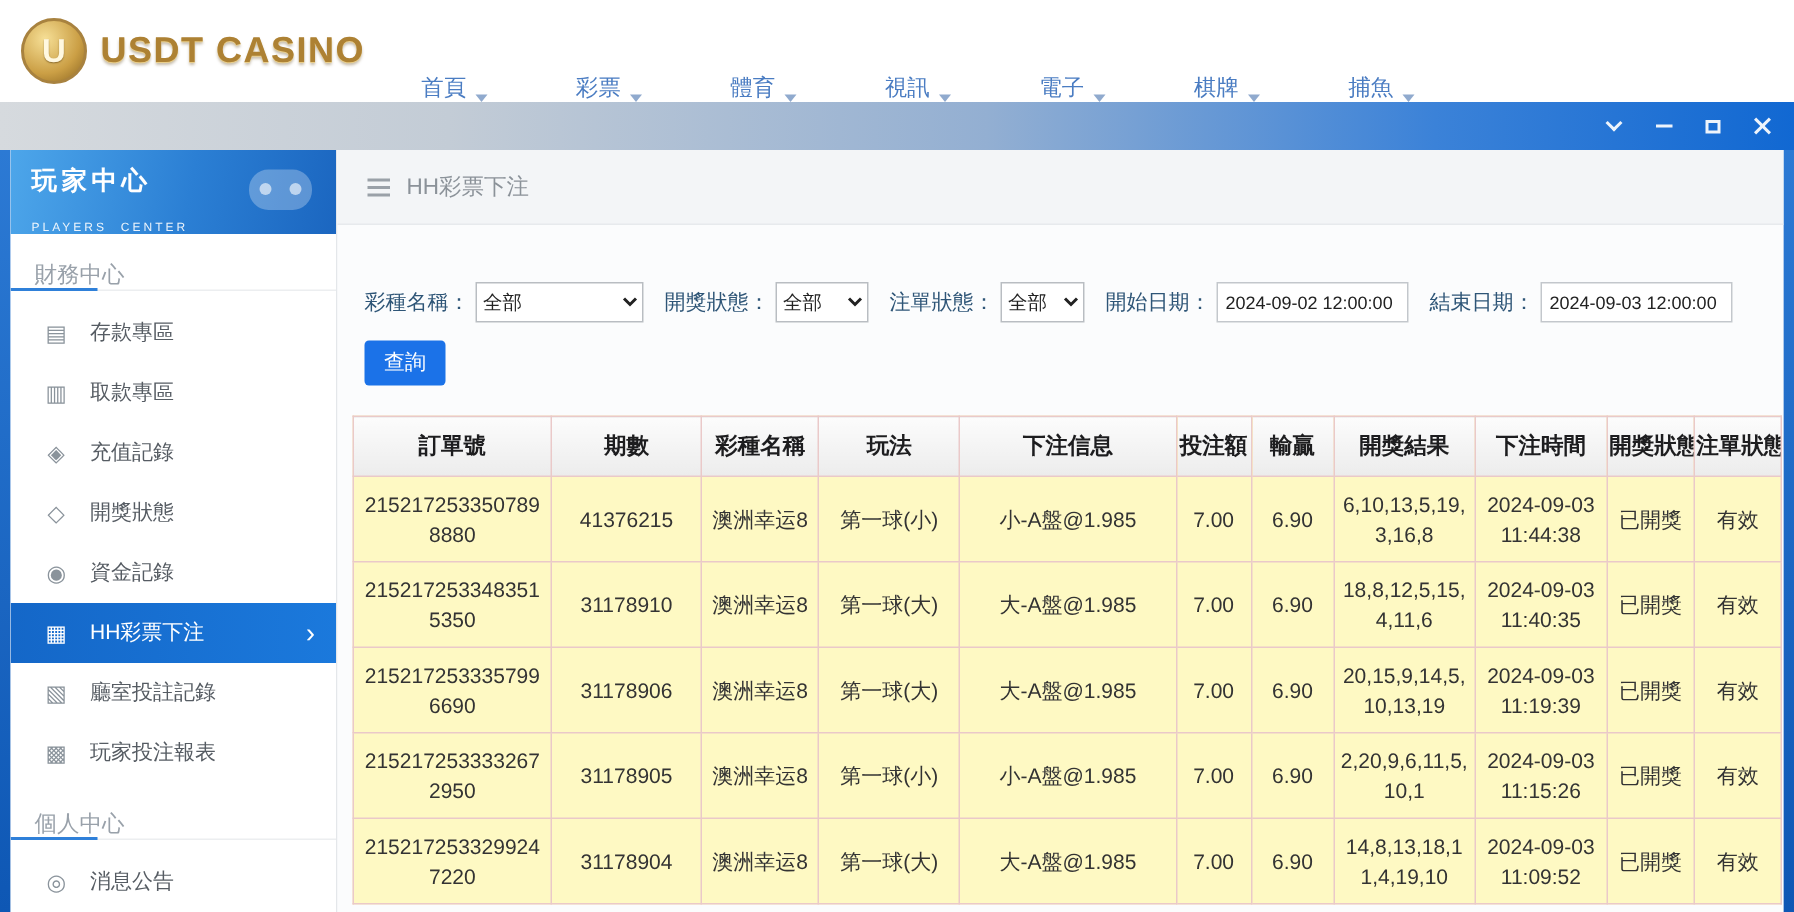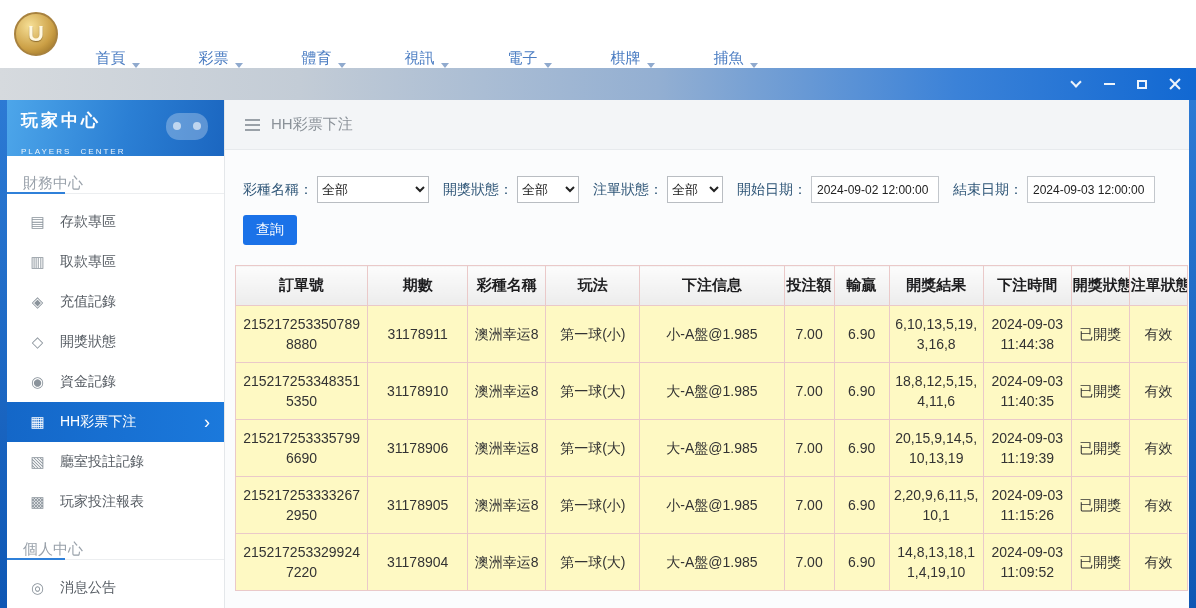--- a/index.html
+++ b/index.html
@@ -72,21 +72,21 @@
   .sb-item.active .ic { color: #fff; }
   .sb-item .arrow { margin-left: auto; margin-right: 14px; font-size: 18px; line-height: 1; color: #fff; }
 
   
   .main { flex: 1; min-width: 0; background: #fbfcfd; }
   .crumb { height: 50px; background: #f3f5f7; border-bottom: 1px solid #e7eaed;
     display: flex; align-items: center; gap: 11px; padding-left: 20px; color: #8b9299; font-size: 15px; }
   .hamburger { display: inline-block; cursor: pointer; }
   .hamburger i { display: block; width: 15px; height: 2px; background: #9aa1a8; margin: 3px 0; }
 
-  .filters { display: flex; align-items: center; gap: 4px; margin: 26px 0 0 18px;
+  .filters { display: flex; align-items: center; gap: 4px; margin: 38px 0 0 18px;
     color: #2e5577; font-size: 14px; white-space: nowrap; }
   .flab.gap { margin-left: 10px; }
   .sel { height: 27px; border: 1px solid #b9bdc2; background: #fff; font-size: 13px; color: #222;
     font-family: inherit; }
   .inp { height: 27px; width: 128px; border: 1px solid #c3c7cc; font-size: 12px; color: #222;
     padding: 0 5px; font-family: inherit; }
   .btn-search { margin: 12px 0 0 18px; background: #1b72e8; color: #fff; border: none; border-radius: 3px;
     font-size: 14px; padding: 6px 13px; cursor: pointer; font-family: inherit; }
 
   .grid { border-collapse: collapse; table-layout: fixed; width: 953px; margin: 20px 0 0 10px; background: #fef9c3; }
@@ -99,20 +99,21 @@
 </head>
 <body>
 
 <div class="screen">
 
   <header class="topbar">
     <div class="logo">
       <div class="logo-badge">
         <span>U</span>
       </div>
+      <span class="logo-text">USDT CASINO</span>
     </div>
     <nav class="topnav" id="topnav">
         <div class="nav-item">
           <span>首頁</span>
           <i class="caret"></i>
         </div>
         <div class="nav-item">
           <span>彩票</span>
           <i class="caret"></i>
         </div>
@@ -268,21 +269,21 @@
                 <th>輸贏</th>
                 <th>開獎結果</th>
                 <th>下注時間</th>
                 <th>開獎狀態</th>
                 <th>注單狀態</th>
               </tr>
             </thead>
           <tbody id="tbody">
               <tr>
                 <td class="c0">2152172533507898880</td>
-                <td class="c1">31178911</td>
+                <td class="c1">41376215</td>
                 <td class="c2">澳洲幸运8</td>
                 <td class="c3">第一球(小)</td>
                 <td class="c4">小-A盤@1.985</td>
                 <td class="c5">7.00</td>
                 <td class="c6">6.90</td>
                 <td class="c7">6,10,13,5,19,3,16,8</td>
                 <td class="c8">2024-09-03 11:44:38</td>
                 <td class="c9">已開獎</td>
                 <td class="c10">有效</td>
               </tr>

